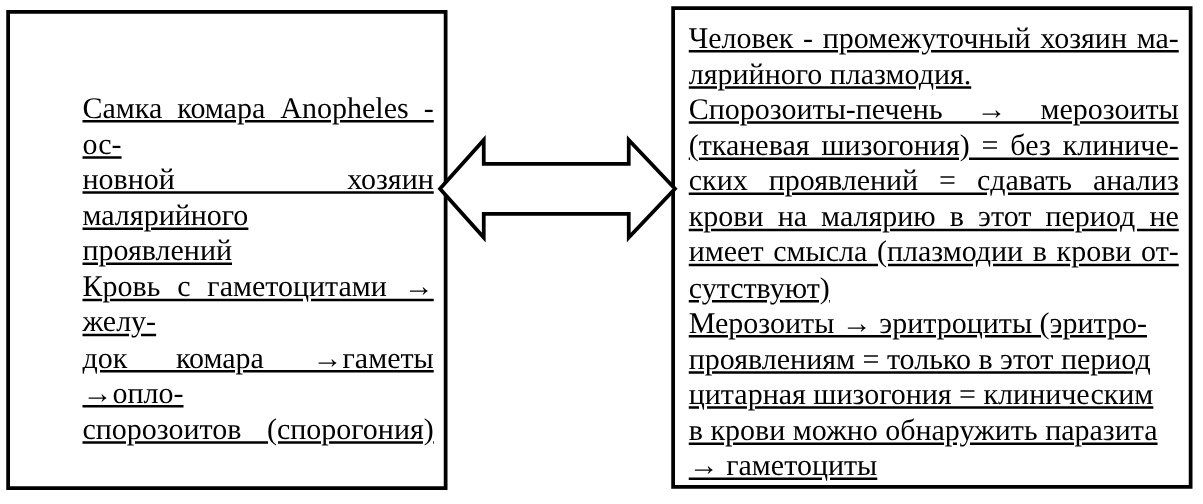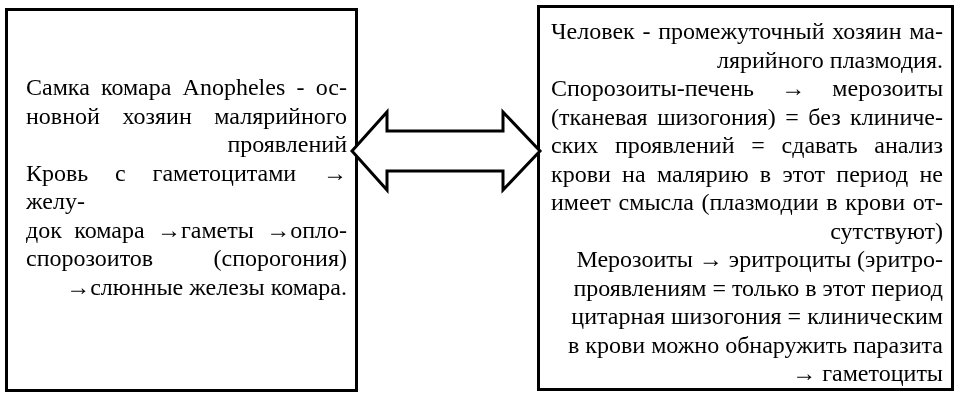--- a/index.html
+++ b/index.html
@@ -33,40 +33,42 @@
     top: 5px;
     width: 417px;
     height: 386px;
   }
   .text-block {
     position: absolute;
     left: 0; right: 0; top: 0; bottom: 0;
     font-size: 24px;
     line-height: 28.5px;
     white-space: normal;
+    text-decoration: underline;
   }
   .box-left .text-block {
     padding: 62px 8px 0 18px;
+    margin-left: 40px;
   }
   .box-right .text-block {
     padding: 9px 8px 0 11px;
   }
   .text-line {
     width: 100%;
     overflow: visible;
     white-space: nowrap;
   }
   .text-line.align-justify {
     white-space: normal;
     text-align: justify;
     text-align-last: justify;
   }
   .text-line.align-left {
     white-space: nowrap;
-    text-align: right;
+    text-align: left;
   }
   .arrow-layer {
     position: absolute;
     left: 0;
     top: 0;
     width: 962px;
     height: 403px;
     pointer-events: none;
   }
 </style>
@@ -76,21 +78,20 @@
 <div class="canvas">
 
   <div class="box box-left">
     <div class="text-block">
         <div class="text-line align-justify">Самка комара Anopheles - ос-</div>
         <div class="text-line align-justify">новной хозяин малярийного</div>
         <div class="text-line align-left">проявлений</div>
         <div class="text-line align-justify">Кровь с гаметоцитами → желу-</div>
         <div class="text-line align-justify">док комара →гаметы →опло-</div>
         <div class="text-line align-justify">спорозоитов (спорогония)</div>
-        <div class="text-line align-left">→слюнные железы комара.</div>
       </div>
   </div>
 
   <div class="box box-right">
     <div class="text-block">
         <div class="text-line align-justify">Человек - промежуточный хозяин ма-</div>
         <div class="text-line align-left">лярийного плазмодия.</div>
         <div class="text-line align-justify">Спорозоиты-печень → мерозоиты</div>
         <div class="text-line align-justify">(тканевая шизогония) = без клиниче-</div>
         <div class="text-line align-justify">ских проявлений = сдавать анализ</div>

